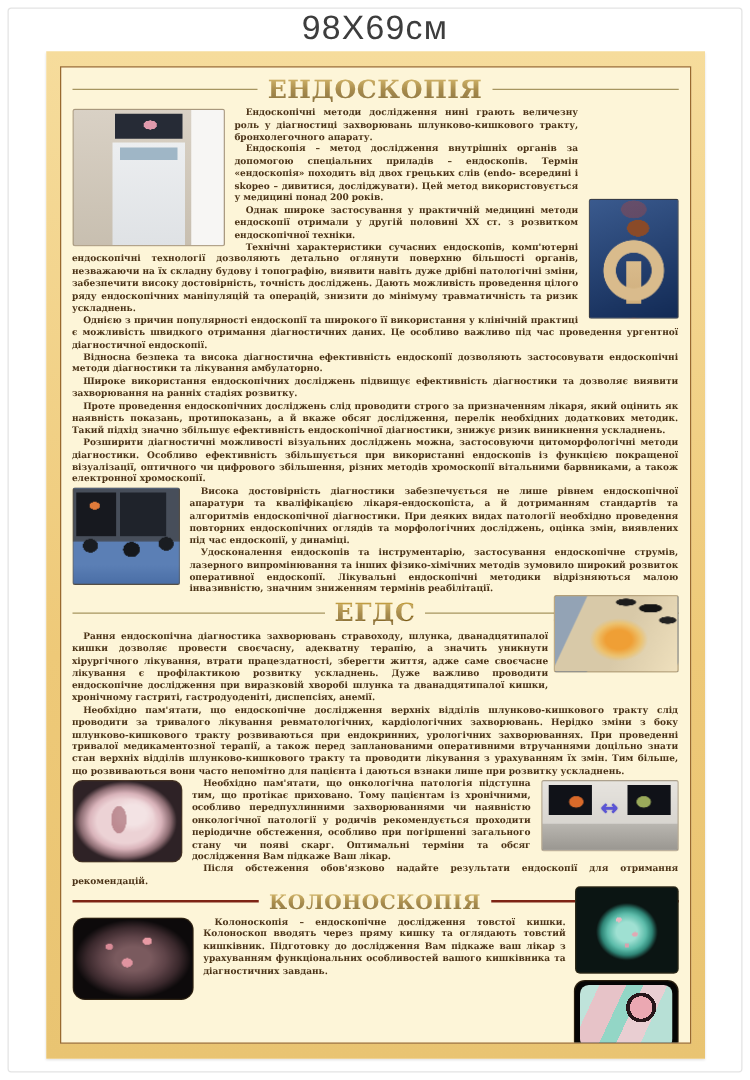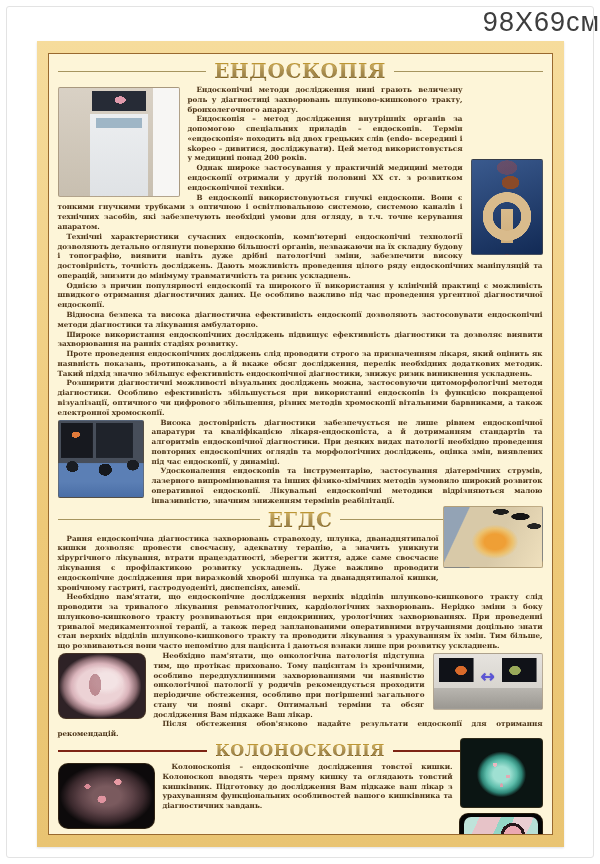--- a/index.html
+++ b/index.html
@@ -6,21 +6,21 @@
   body {
     width:600px; height:864px; position:relative;
     background:#ffffff; overflow:hidden;
     font-family:"DejaVu Serif", serif;
   }
   .photo-frame {
     position:absolute; inset:6px; border:1px solid #e3e3e3; border-radius:3px;
     pointer-events:none;
   }
   .size-label {
-    margin-top:7px; text-align:right;
+    margin-top:7px; text-align:center;
     font-family:"Liberation Sans", sans-serif;
     font-size:27px; color:#3d3d3d; letter-spacing:1px;
   }
   .poster {
     position:relative; width:527px; height:806px; margin:3px auto 1px;
     background:linear-gradient(180deg,#f6dc9c,#eec978 60%,#e9c472);
     padding:12px 11px; box-sizing:border-box;
     box-shadow:0 1px 2px rgba(0,0,0,.12);
   }
   .panel {
@@ -156,30 +156,29 @@
         <span class="hline"></span>
         <h2>ЕНДОСКОПІЯ</h2>
         <span class="hline"></span>
       </div>
       <div class="body">
         <div class="ph img-equip"></div>
         <div class="ph img-digest"></div>
         <p>Ендоскопічні методи дослідження нині грають величезну роль у діагностиці захворювань шлунково-кишкового тракту, бронхолегочного апарату.</p>
         <p>Ендоскопія – метод дослідження внутрішніх органів за допомогою спеціальних приладів – ендоскопів. Термін «ендоскопія» походить від двох грецьких слів (endo- всередині і skopeo – дивитися, досліджувати). Цей метод використовується у медицині понад 200 років.</p>
         <p>Однак широке застосування у практичній медицині методи ендоскопії отримали у другій половині ХХ ст. з розвитком ендоскопічної техніки.</p>
-        <p>В ендоскопії використовуються гнучкі ендоскопи. Вони є тонкими гнучкими трубками з оптичною і освітлювальною системою, системою каналів і технічних засобів, які забезпечують необхідні умови для огляду, в т.ч. точне керування апаратом.</p>
         <p>Технічні характеристики сучасних ендоскопів, комп'ютерні ендоскопічні технології дозволяють детально оглянути поверхню більшості органів, незважаючи на їх складну будову і топографію, виявити навіть дуже дрібні патологічні зміни, забезпечити високу достовірність, точність досліджень. Дають можливість проведення цілого ряду ендоскопічних маніпуляцій та операцій, знизити до мінімуму травматичність та ризик ускладнень.</p>
         <p>Однією з причин популярності ендоскопії та широкого її використання у клінічній практиці є можливість швидкого отримання діагностичних даних. Це особливо важливо під час проведення ургентної діагностичної ендоскопії.</p>
         <p>Відносна безпека та висока діагностична ефективність ендоскопії дозволяють застосовувати ендоскопічні методи діагностики та лікування амбулаторно.</p>
         <p>Широке використання ендоскопічних досліджень підвищує ефективність діагностики та дозволяє виявити захворювання на ранніх стадіях розвитку.</p>
         <p>Проте проведення ендоскопічних досліджень слід проводити строго за призначенням лікаря, який оцінить як наявність показань, протипоказань, а й вкаже обсяг дослідження, перелік необхідних додаткових методик. Такий підхід значно збільшує ефективність ендоскопічної діагностики, знижує ризик виникнення ускладнень.</p>
         <p>Розширити діагностичні можливості візуальних досліджень можна, застосовуючи цитоморфологічні методи діагностики. Особливо ефективність збільшується при використанні ендоскопів із функцією покращеної візуалізації, оптичного чи цифрового збільшення, різних методів хромоскопії вітальними барвниками, а також електронної хромоскопії.</p>
         <div class="ph img-docs"></div>
         <p>Висока достовірність діагностики забезпечується не лише рівнем ендоскопічної апаратури та кваліфікацією лікаря-ендоскопіста, а й дотриманням стандартів та алгоритмів ендоскопічної діагностики. При деяких видах патології необхідно проведення повторних ендоскопічних оглядів та морфологічних досліджень, оцінка змін, виявлених під час ендоскопії, у динаміці.</p>
-        <p>Удосконалення ендоскопів та інструментарію, застосування діатермічних струмів, лазерного випромінювання та інших фізико-хімічних методів зумовило широкий розвиток оперативної ендоскопії. Лікувальні ендоскопічні методики відрізняються малою інвазивністю, значним зниженням термінів реабілітації.</p>
+        <p>Удосконалення ендоскопів та інструментарію, застосування ендоскопічне струмів, лазерного випромінювання та інших фізико-хімічних методів зумовило широкий розвиток оперативної ендоскопії. Лікувальні ендоскопічні методики відрізняються малою інвазивністю, значним зниженням термінів реабілітації.</p>
         <div class="clr"></div>
       </div>
     </div>
 
     <div class="sec sec2">
       <div class="ph img-art"></div>
       <div class="hdr">
         <span class="hline"></span>
         <h2>ЕГДС</h2>
         <span class="hline"></span>

